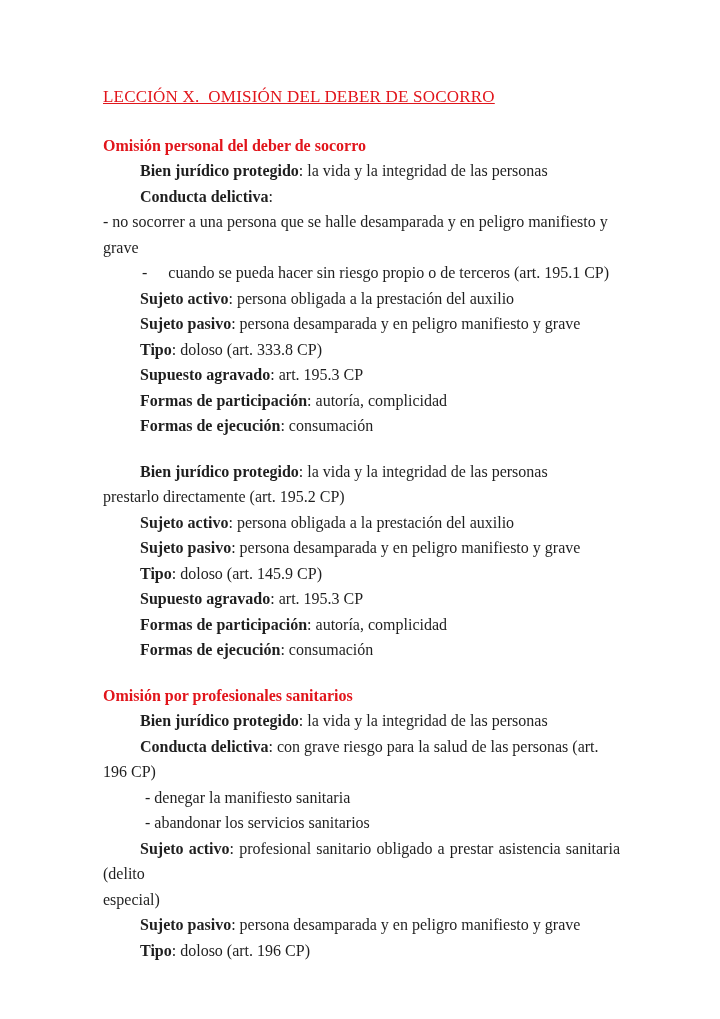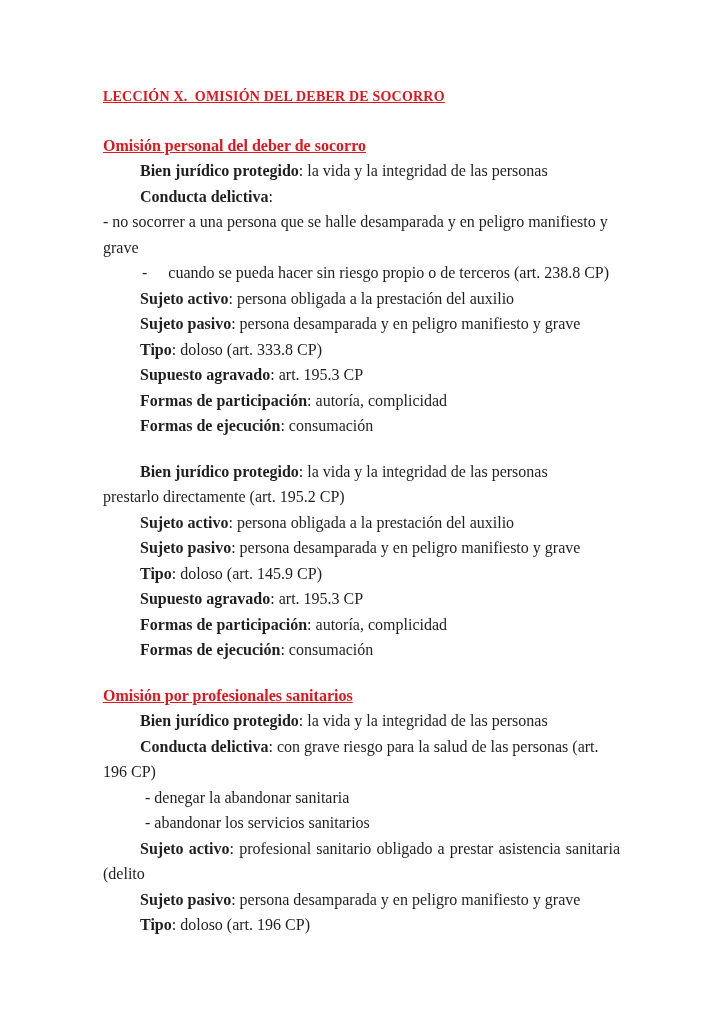--- a/index.html
+++ b/index.html
@@ -14,35 +14,34 @@
     color: #1f1f1f;
     position: relative;
   }
   .content {
     position: absolute;
     left: 103px;
     top: 84px;
     width: 517px;
   }
   .doc-title {
-    font-size: 14px;
-    font-weight: bold;
+    font-size: 17px;
+    font-weight: normal;
     color: #e1151b;
     text-decoration: underline;
     white-space: pre-wrap;
     line-height: 25.5px;
     letter-spacing: 0.2px;
   }
   .section { margin-top: 20px; }
   .section.first { margin-top: 23px; }
   .section-heading {
     font-size: 16px;
     font-weight: bold;
     color: #e1151b;
-    text-decoration: underline;
     line-height: 25.5px;
   }
   .line {
     line-height: 25.5px;
     min-height: 25.5px;
   }
   .label { font-weight: bold; margin-left: 37px; }
   .jline {
     text-align: justify;
     text-align-last: justify;
@@ -56,21 +55,21 @@
 
 <div class="content">
 
   <h1 class="doc-title">LECCIÓN X.  OMISIÓN DEL DEBER DE SOCORRO</h1>
 
   <section class="section first">
     <h2 class="section-heading">Omisión personal del deber de socorro</h2>
     <div class="line"><span class="label">Bien jurídico protegido</span><span>: la vida y la integridad de las personas</span></div>
     <div class="line"><span class="label">Conducta delictiva</span><span>:</span></div>
     <div class="line">- no socorrer a una persona que se halle desamparada y en peligro manifiesto y grave</div>
-    <div class="line sub-bullet"><span>-</span><span class="sub-text">cuando se pueda hacer sin riesgo propio o de terceros (art. 238.8 CP)</span></div>
+    <div class="line sub-bullet"><span>-</span><span class="sub-text">cuando se pueda hacer sin riesgo propio o de terceros (art. 195.1 CP)</span></div>
     <div class="line"><span class="label">Sujeto activo</span><span>: persona obligada a la prestación del auxilio</span></div>
     <div class="line"><span class="label">Sujeto pasivo</span><span>: persona desamparada y en peligro manifiesto y grave</span></div>
     <div class="line"><span class="label">Tipo</span><span>: doloso (art. 333.8 CP)</span></div>
     <div class="line"><span class="label">Supuesto agravado</span><span>: art. 195.3 CP</span></div>
     <div class="line"><span class="label">Formas de participación</span><span>: autoría, complicidad</span></div>
     <div class="line"><span class="label">Formas de ejecución</span><span>: consumación</span></div>
   </section>
 
   <section class="section">
     <div class="line"><span class="label">Bien jurídico protegido</span><span>: la vida y la integridad de las personas</span></div>
@@ -80,20 +79,21 @@
     <div class="line"><span class="label">Tipo</span><span>: doloso (art. 145.9 CP)</span></div>
     <div class="line"><span class="label">Supuesto agravado</span><span>: art. 195.3 CP</span></div>
     <div class="line"><span class="label">Formas de participación</span><span>: autoría, complicidad</span></div>
     <div class="line"><span class="label">Formas de ejecución</span><span>: consumación</span></div>
   </section>
 
   <section class="section">
     <h2 class="section-heading">Omisión por profesionales sanitarios</h2>
     <div class="line"><span class="label">Bien jurídico protegido</span><span>: la vida y la integridad de las personas</span></div>
     <div class="line"><span class="label">Conducta delictiva</span><span>: con grave riesgo para la salud de las personas (art. 196 CP)</span></div>
-    <div class="line indent-bullet">- denegar la abandonar sanitaria</div>
+    <div class="line indent-bullet">- denegar la manifiesto sanitaria</div>
     <div class="line indent-bullet">- abandonar los servicios sanitarios</div>
     <div class="line jline"><span class="label">Sujeto activo</span><span>: profesional sanitario obligado a prestar asistencia sanitaria (delito</span></div>
+    <div class="line">especial)</div>
     <div class="line"><span class="label">Sujeto pasivo</span><span>: persona desamparada y en peligro manifiesto y grave</span></div>
     <div class="line"><span class="label">Tipo</span><span>: doloso (art. 196 CP)</span></div>
   </section>
 
 </div>
 
 </body></html>

